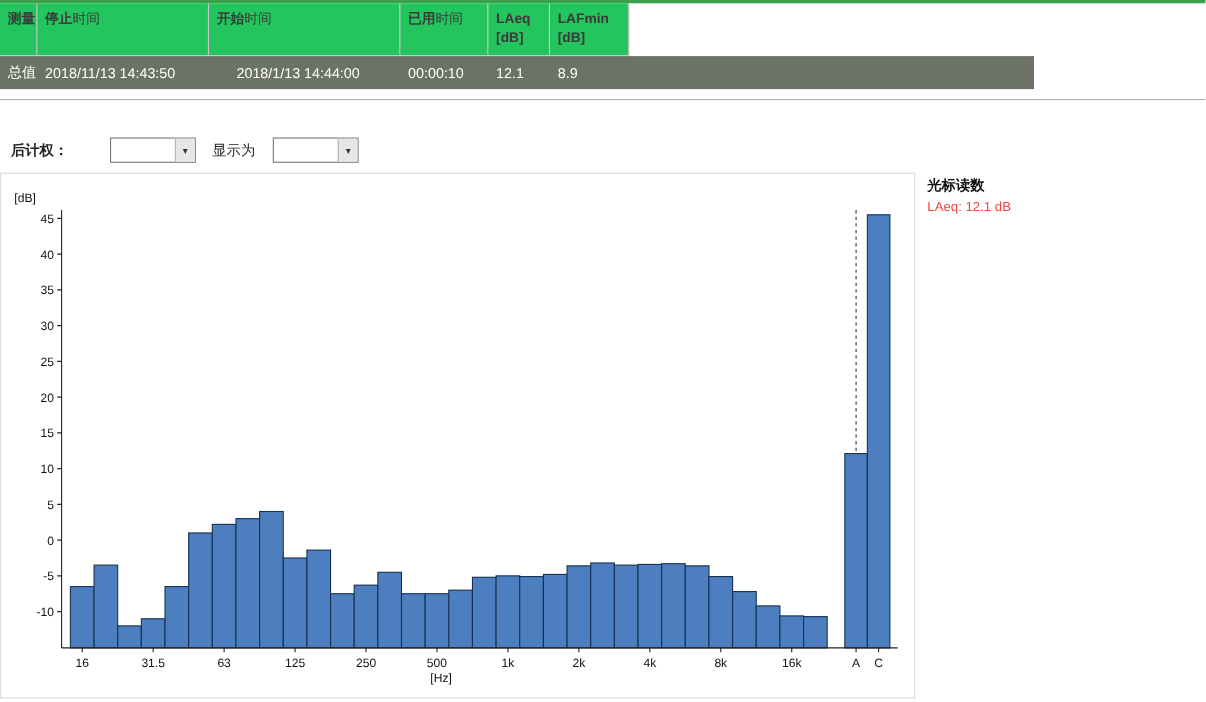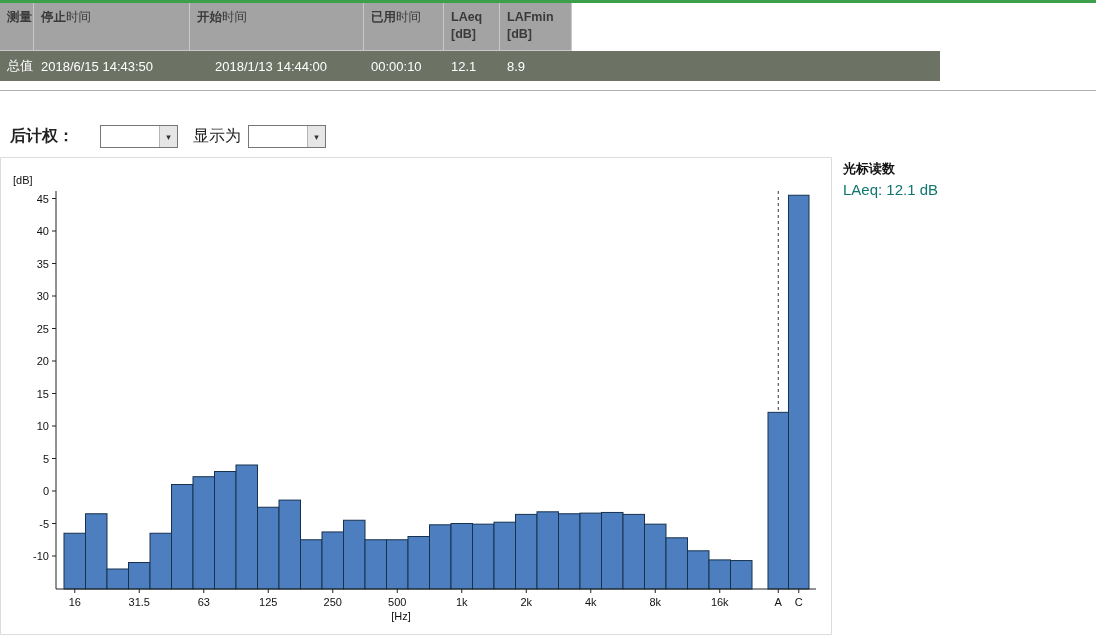--- a/index.html
+++ b/index.html
@@ -1,47 +1,47 @@
 <!DOCTYPE html>
 <html style="--accent-green: #3aa04a; --summary-bg: #6c7264;"><head>
 <meta charset="utf-8">
 <style>
   * { margin:0; padding:0; }
   body { font-family:"Liberation Sans", sans-serif; background:#fff; }
   .page { position:relative; width:1096px; height:638px; overflow:hidden; background:#fff; }
 
   
   .results-table { position:absolute; top:0; left:0; width:1096px; border-top:3px solid var(--accent-green,#3aa04a); }
-  .table-header-row { display:flex; width:572px; background:#a3a3a3; height:48px; border-bottom:1px solid #c9c9c9; box-sizing:border-box; }
+  .table-header-row { display:flex; width:572px; background:#22c55e; height:48px; border-bottom:1px solid #c9c9c9; box-sizing:border-box; }
   .th { box-sizing:border-box; padding:6px 0 0 7px; border-right:1px solid #c9c9c9; font-size:12.5px; color:#3a3a3a; line-height:17px; white-space:nowrap; }
   .th .b { font-weight:bold; }
   .table-summary-row { display:flex; width:940px; height:30px; background:var(--summary-bg,#6c7264); color:#fff; align-items:center; }
   .td { box-sizing:border-box; padding-left:7px; font-size:13px; white-space:nowrap; }
 
   .divider { position:absolute; left:0; top:90px; width:1096px; height:0; border-top:1px solid #b0b0b0; }
 
   
   .controls { position:absolute; left:10px; top:124px; height:25px; display:flex; align-items:center; }
-  .lbl { font-size:16px; color:#222; white-space:nowrap; }
+  .lbl { font-size:13px; color:#222; white-space:nowrap; }
   .lbl.bold { font-weight:bold; }
   .lbl1 { width:90px; }
   .lbl2 { width:55px; margin-left:15px;font-family:Liberation Serif, serif; }
   .combo { position:relative; width:78px; height:23px; border:1px solid #767676; background:#fff; display:flex; align-items:center; box-sizing:border-box; cursor:default; }
   .combo-value { flex:1; font-size:12px; padding-left:4px; overflow:hidden; }
   .combo-arrow { width:17px; height:100%; background:#e6e6e6; border-left:1px solid #b5b5b5; display:flex; align-items:center; justify-content:center; font-size:9px; color:#333; }
 
   
   .chart-panel { position:absolute; left:0; top:157px; width:832px; height:478px; border:1px solid #dcdcdc; box-sizing:border-box; background:#fff; }
   .chart-title { position:absolute; top:4px; left:0; width:100%; text-align:center; font-weight:bold; font-size:13px; color:#111; }
   .chart-panel svg { position:absolute; top:0; left:0; font-family:"Liberation Sans", sans-serif; }
 
   
   .cursor-panel { position:absolute; left:843px; top:160px; width:240px; }
   .cursor-title { font-weight:bold; font-size:13px; color:#111; }
-  .cursor-reading { font-size:15px; color:#0f766e; margin-top:3px; }
+  .cursor-reading { font-size:12px; color:#ef4444; margin-top:3px; }
 </style>
 </head>
 <body>
 
 <div class="page">
 
   <div class="results-table">
     <div class="table-header-row" id="table-header">
         <div class="th" style="width: 34px;">
           <div><span class="b">测量</span></div>
@@ -59,21 +59,21 @@
           <div><span class="b">LAeq</span></div>
           <div class="b">[dB]</div>
         </div>
         <div class="th" style="width: 72px;">
           <div><span class="b">LAFmin</span></div>
           <div class="b">[dB]</div>
         </div>
       </div>
     <div class="table-summary-row" id="table-summary">
         <div class="td" style="width: 34px;">总值</div>
-        <div class="td" style="width: 174px;">2018/6/15 14:43:50</div>
+        <div class="td" style="width: 174px;">2018/11/13 14:43:50</div>
         <div class="td" style="width: 156px;">2018/1/13 14:44:00</div>
         <div class="td" style="width: 80px;">00:00:10</div>
         <div class="td" style="width: 56px;">12.1</div>
         <div class="td" style="width: 72px;">8.9</div>
       </div>
   </div>
 
   <div class="divider"></div>
 
   <div class="controls">

